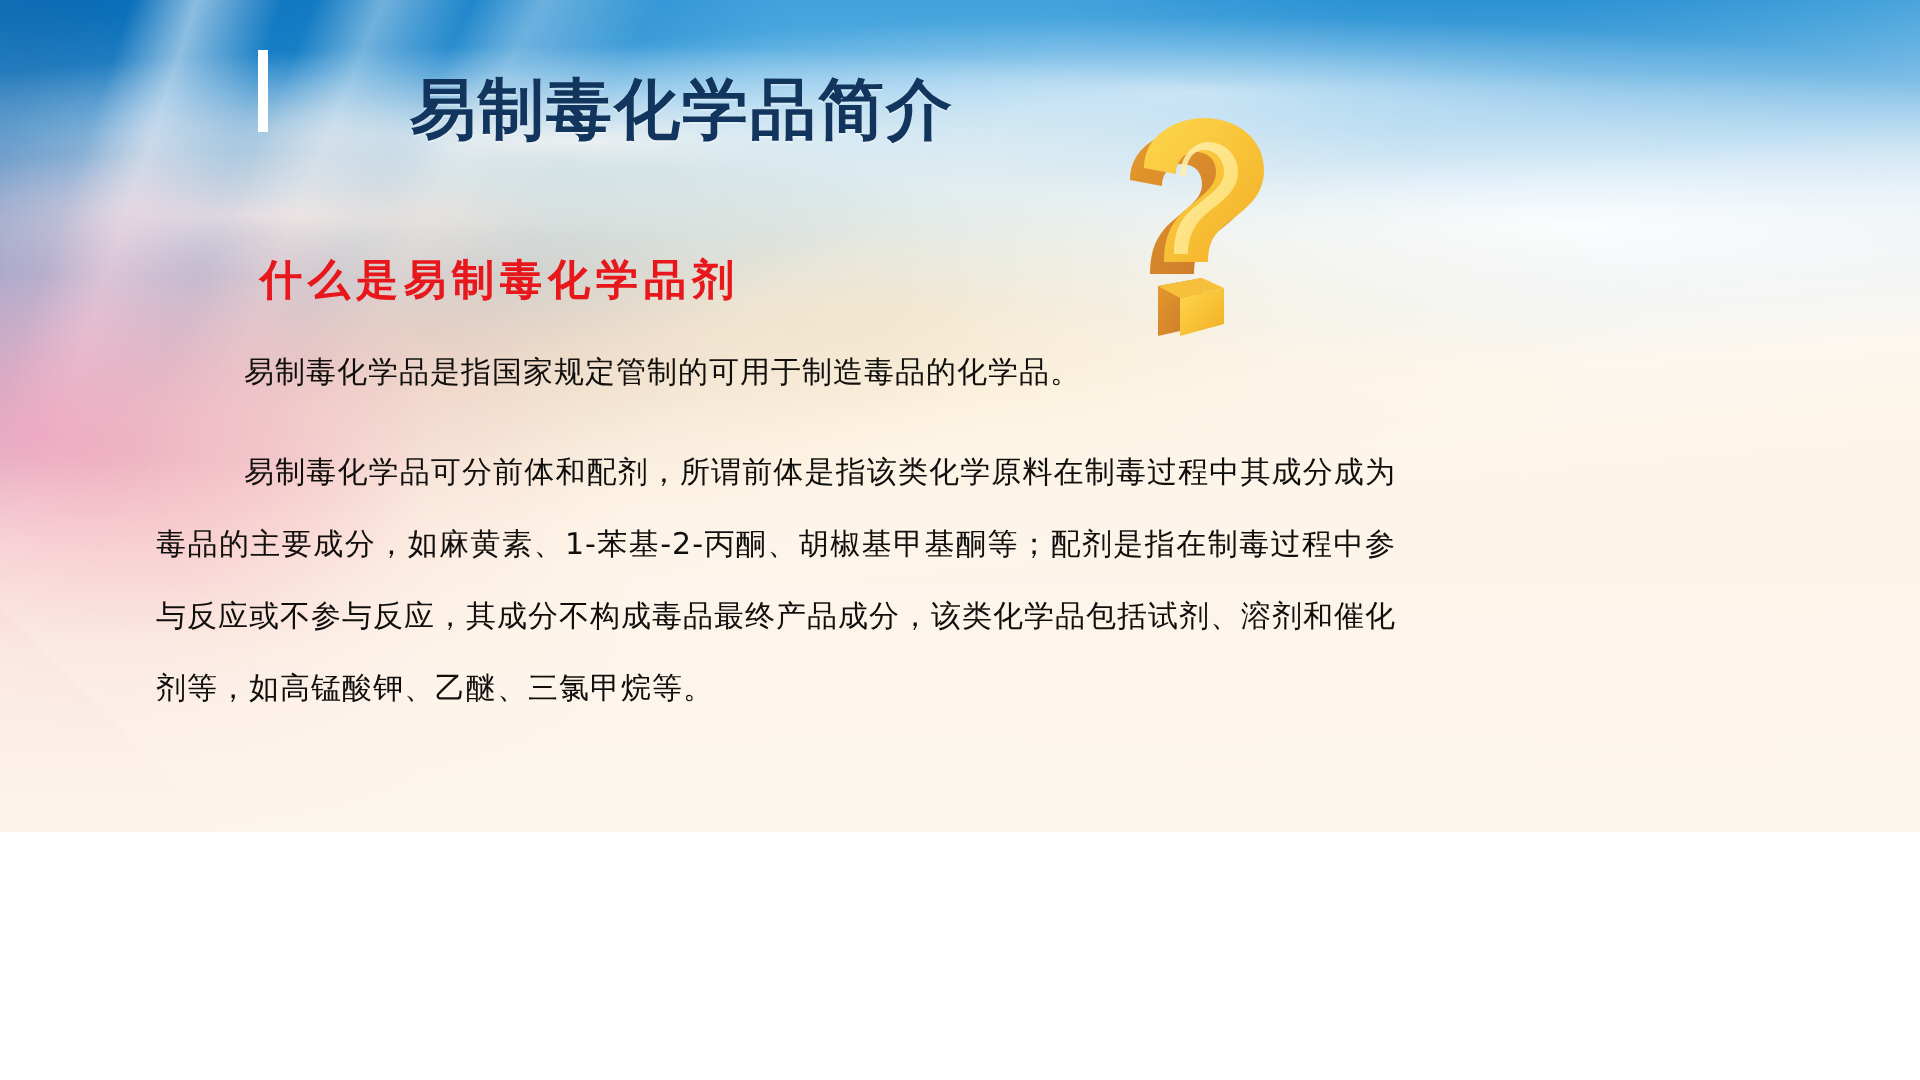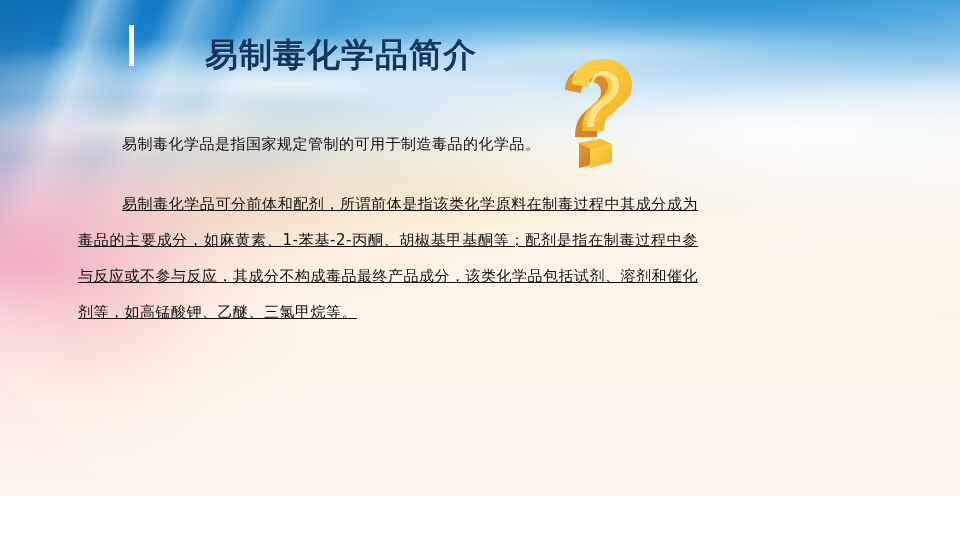--- a/index.html
+++ b/index.html
@@ -3,21 +3,21 @@
 <meta charset="utf-8">
 <style>
   html, body {
     margin: 0;
     padding: 0;
     background: #ffffff;
   }
   #slide {
     position: relative;
     width: 960px;
-    height: 496px;
+    height: 416px;
     overflow: hidden;
     font-family: "DejaVu Sans", "Liberation Sans", sans-serif;
     background: #5eead4;
   }
 
   
   .bg-layer {
     position: absolute;
     inset: 0;
     pointer-events: none;
@@ -133,22 +133,21 @@
     font-family: "DejaVu Sans", "Liberation Sans", sans-serif;
     font-size: 15px;
     line-height: 36px;
     color: #100f0d;
     text-indent: 44px;
     text-align: justify;
     text-justify: inter-character;
     letter-spacing: 0.5px;
   }
   .para-2 {
-    margin-top: 24px;
-    text-decoration: underline;
+    margin-top: 14px;
   }
 </style>
 </head>
 <body>
 
 <div id="slide">
 
   <div class="bg-layer bg-base"></div>
   <div class="bg-layer bg-sky"></div>
   <div class="bg-layer bg-cloud"></div>
@@ -217,17 +216,18 @@
 
       <path d="M23 85 L45 81 L45 105 L23 110 Z" fill="url(#qmSide)"></path>
 
       <path d="M23 85 L45 81 L56 86 L34 91 Z" fill="#f6c03a"></path>
 
       <path d="M34 91 L56 86 L56 104 L34 110 Z" fill="url(#qmTop)"></path>
     </svg>
   </div>
 
   <div class="content">
+    <div class="sub-heading">什么是易制毒化学品剂</div>
     <p class="para para-1">易制毒化学品是指国家规定管制的可用于制造毒品的化学品。</p>
     <p class="para para-2">易制毒化学品可分前体和配剂，所谓前体是指该类化学原料在制毒过程中其成分成为毒品的主要成分，如麻黄素、1-苯基-2-丙酮、胡椒基甲基酮等；配剂是指在制毒过程中参与反应或不参与反应，其成分不构成毒品最终产品成分，该类化学品包括试剂、溶剂和催化剂等，如高锰酸钾、乙醚、三氯甲烷等。</p>
   </div>
 
 </div>
 
 </body></html>

